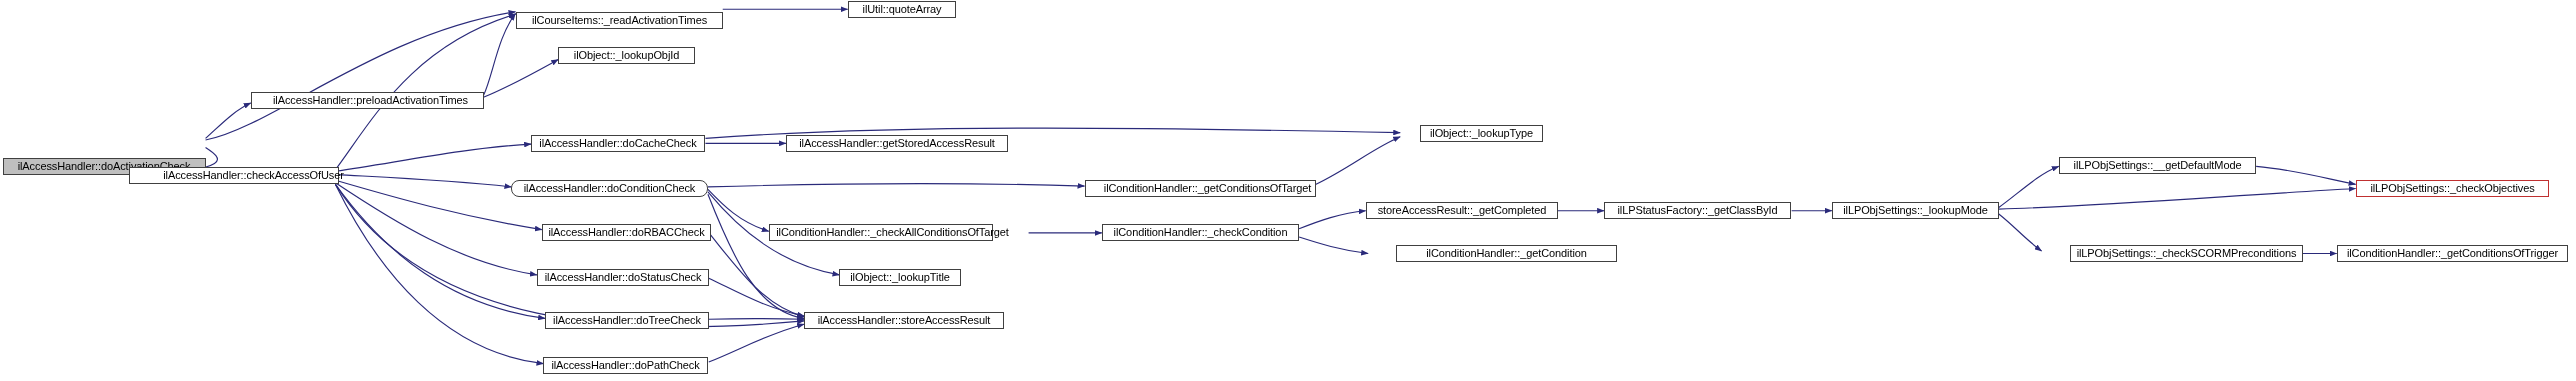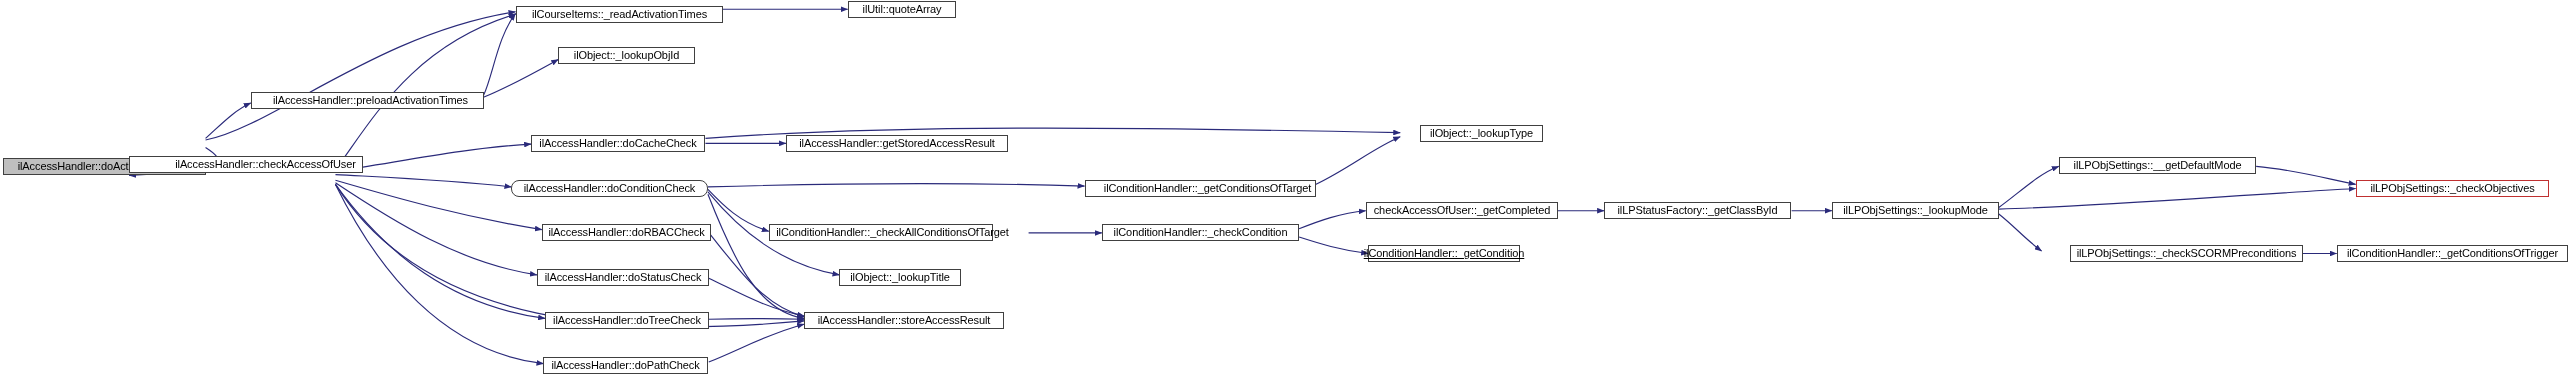--- a/index.html
+++ b/index.html
@@ -89,40 +89,40 @@
         <path d="M 2179,256 L 2228,256" fill="none" stroke="#2a2a7a" stroke-width="1.4" marker-end="url(#arrowhead)"></path>
         <path d="M 2431,252 C 2455,235 2478,212 2504,202" fill="none" stroke="#2a2a7a" stroke-width="1.4" marker-end="url(#arrowhead)"></path>
         <path d="M 2431,260 C 2450,275 2465,292 2483,305" fill="none" stroke="#2a2a7a" stroke-width="1.4" marker-end="url(#arrowhead)"></path>
         <path d="M 2431,254 C 2560,250 2720,237 2865,229" fill="none" stroke="#2a2a7a" stroke-width="1.4" marker-end="url(#arrowhead)"></path>
         <path d="M 2744,202 C 2790,206 2825,216 2865,224" fill="none" stroke="#2a2a7a" stroke-width="1.4" marker-end="url(#arrowhead)"></path>
         <path d="M 2766,308 L 2842,308" fill="none" stroke="#2a2a7a" stroke-width="1.4" marker-end="url(#arrowhead)"></path>
       </g>
   </svg>
   <div id="node-group">
       <div class="node root" style="left: 2.5px; top: 134px; width: 203px; height: 17.3px; margin-top: 24px;">ilAccessHandler::doActivationCheck</div>
-      <div class="node" style="left: 516px; top: 6px; width: 207px; height: 17.3px;">ilCourseItems::_readActivationTimes</div>
+      <div class="node" style="left: 516px; top: 12px; width: 207px; height: 17.3px;">ilCourseItems::_readActivationTimes</div>
       <div class="node" style="left: 848px; top: 0.8px; width: 108px; height: 17.3px;">ilUtil::quoteArray</div>
       <div class="node" style="left: 558px; top: 47px; width: 137px; height: 17.3px;">ilObject::_lookupObjId</div>
       <div class="node" style="left: 251px; top: 92px; width: 233px; height: 17.3px; padding-left: 11px;">ilAccessHandler::preloadActivationTimes</div>
-      <div class="node" style="left: 129px; top: 156px; width: 234px; height: 17.3px; padding-left: 44px;">ilAccessHandler::checkAccessOfUser</div>
+      <div class="node" style="left: 129px; top: 167px; width: 210px; height: 17.3px; padding-left: 44px;">ilAccessHandler::checkAccessOfUser</div>
       <div class="node" style="left: 531px; top: 135px; width: 174px; height: 17.3px;">ilAccessHandler::doCacheCheck</div>
       <div class="node" style="left: 786px; top: 135px; width: 222px; height: 17.3px;">ilAccessHandler::getStoredAccessResult</div>
       <div class="node" style="left: 511px; top: 180px; width: 197px; height: 17.3px; border-radius: 8px;">ilAccessHandler::doConditionCheck</div>
       <div class="node" style="left: 542px; top: 224px; width: 169px; height: 17.3px;">ilAccessHandler::doRBACCheck</div>
       <div class="node" style="left: 537px; top: 269px; width: 172px; height: 17.3px;">ilAccessHandler::doStatusCheck</div>
       <div class="node" style="left: 545px; top: 312px; width: 164px; height: 17.3px;">ilAccessHandler::doTreeCheck</div>
       <div class="node" style="left: 543px; top: 357px; width: 165px; height: 17.3px;">ilAccessHandler::doPathCheck</div>
       <div class="node" style="left: 769px; top: 224px; width: 224px; height: 17.3px; padding-left: 28px;">ilConditionHandler::_checkAllConditionsOfTarget</div>
       <div class="node" style="left: 839px; top: 269px; width: 122px; height: 17.3px;">ilObject::_lookupTitle</div>
       <div class="node" style="left: 804px; top: 312px; width: 200px; height: 17.3px;">ilAccessHandler::storeAccessResult</div>
       <div class="node" style="left: 1085px; top: 180px; width: 231px; height: 17.3px; padding-left: 19px;">ilConditionHandler::_getConditionsOfTarget</div>
       <div class="node" style="left: 1102px; top: 224px; width: 197px; height: 17.3px;">ilConditionHandler::_checkCondition</div>
       <div class="node" style="left: 1400px; top: 125px; width: 123px; height: 17.3px; margin-left: 20px;">ilObject::_lookupType</div>
-      <div class="node" style="left: 1366px; top: 202px; width: 192px; height: 17.3px;">checkAccessOfUser::_getCompleted</div>
-      <div class="node" style="left: 1368px; top: 245px; width: 152px; height: 17.3px; text-decoration: underline;">ilConditionHandler::_getCondition</div>
+      <div class="node" style="left: 1366px; top: 202px; width: 192px; height: 17.3px;">storeAccessResult::_getCompleted</div>
+      <div class="node" style="left: 1396px; top: 245px; width: 221px; height: 17.3px;">ilConditionHandler::_getCondition</div>
       <div class="node" style="left: 1604px; top: 202px; width: 187px; height: 17.3px;">ilLPStatusFactory::_getClassById</div>
       <div class="node" style="left: 1832px; top: 202px; width: 167px; height: 17.3px;">ilLPObjSettings::_lookupMode</div>
       <div class="node" style="left: 2059px; top: 157px; width: 197px; height: 17.3px;">ilLPObjSettings::__getDefaultMode</div>
       <div class="node" style="left: 2042px; top: 245px; width: 233px; height: 17.3px; margin-left: 28px;">ilLPObjSettings::_checkSCORMPreconditions</div>
       <div class="node highlight" style="left: 2356px; top: 180px; width: 193px; height: 17.3px;">ilLPObjSettings::_checkObjectives</div>
       <div class="node" style="left: 2337px; top: 245px; width: 231px; height: 17.3px;">ilConditionHandler::_getConditionsOfTrigger</div>
     </div>
 </div>
 
 

